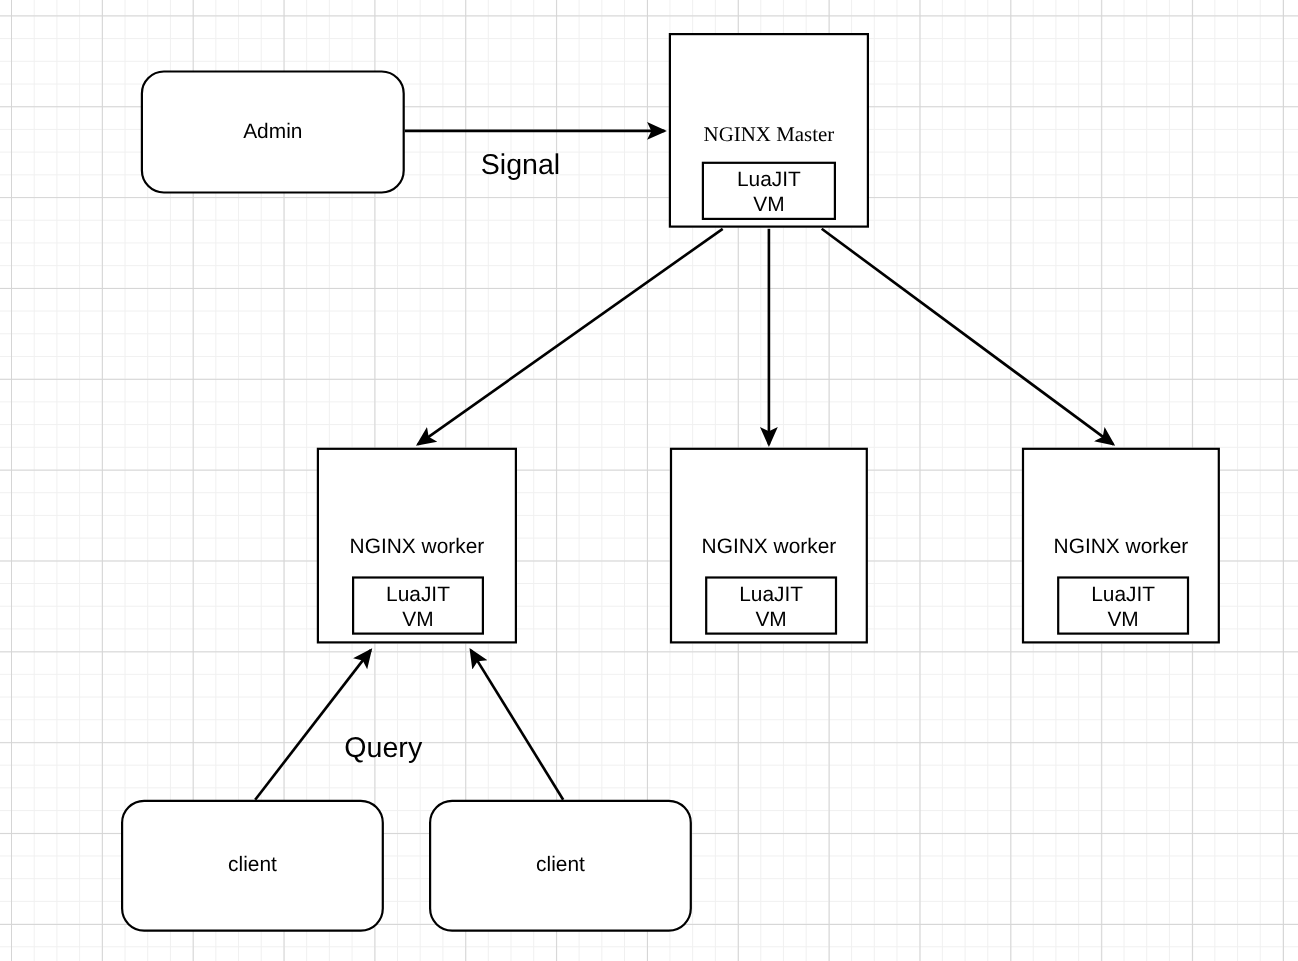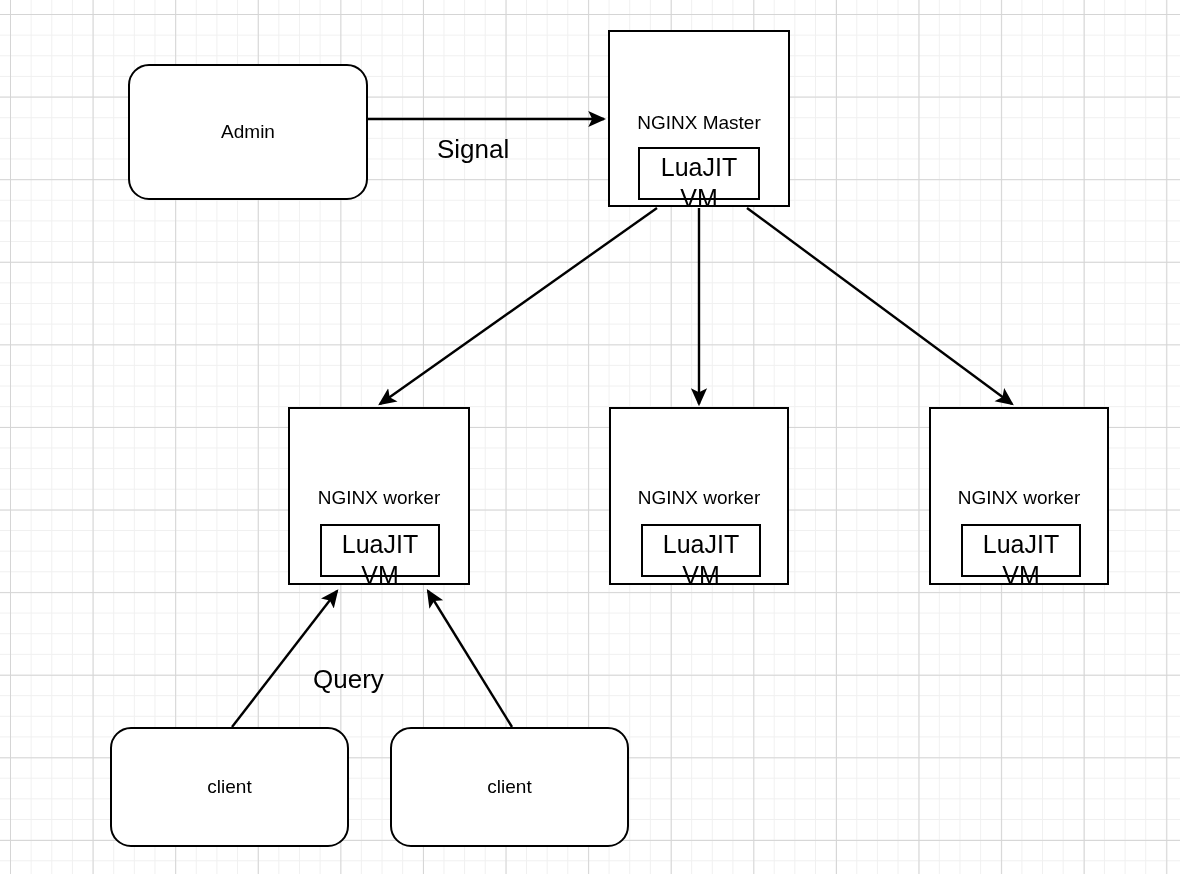--- a/index.html
+++ b/index.html
@@ -63,42 +63,42 @@
   .node.centered .node-label {
     top: 50%;
     transform: translateY(-50%);
   }
   .inner-box {
     position: absolute;
     box-sizing: border-box;
     background: #ffffff;
     border: 2.6px solid #000000;
     text-align: center;
-    font-size: 25px;
+    font-size: 19px;
     line-height: 1.22;
     padding-top: 3px;
   }
   .edge-label {
     position: absolute;
     font-family: "Liberation Sans", sans-serif;
     font-size: 26px;
     color: #000000;
     white-space: nowrap;
     background: transparent;
   }
   
-  #node-admin     { left: 128px; top: 64px;  width: 240px; height: 136px; }
+  #node-admin     { left: 128px; top: 64px;  width: 240px; height: 112px; }
   #node-master    { left: 608px; top: 30px;  width: 182px; height: 177px; }
   #node-worker-1  { left: 288px; top: 407px; width: 182px; height: 178px; }
   #node-worker-2  { left: 609px; top: 407px; width: 180px; height: 178px; }
   #node-worker-3  { left: 929px; top: 407px; width: 180px; height: 178px; }
   #node-client-1  { left: 110px; top: 727px; width: 239px; height: 120px; }
   #node-client-2  { left: 390px; top: 727px; width: 239px; height: 120px; }
 
-  #node-master .node-label   { top: 80px; }
+  #node-master .node-label   { top: 80px; font-family: Liberation Serif, serif; }
   #node-worker-1 .node-label { top: 78px; }
   #node-worker-2 .node-label { top: 78px; }
   #node-worker-3 .node-label { top: 78px; }
 
   #vm-master   { left: 28px; top: 115px; width: 122px; height: 53px; }
   #vm-worker-1 { left: 30px; top: 115px; width: 120px; height: 53px; }
   #vm-worker-2 { left: 30px; top: 115px; width: 120px; height: 53px; }
   #vm-worker-3 { left: 30px; top: 115px; width: 120px; height: 53px; }
 
   #label-signal { left: 437px; top: 134px; }

